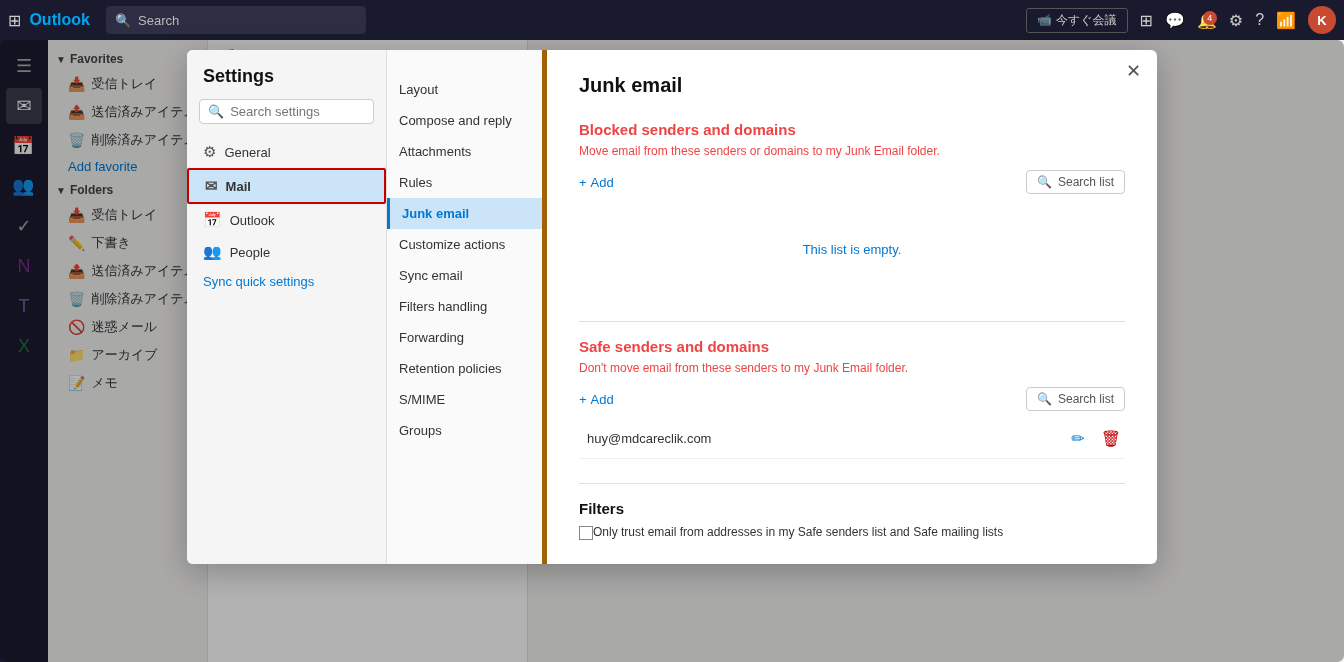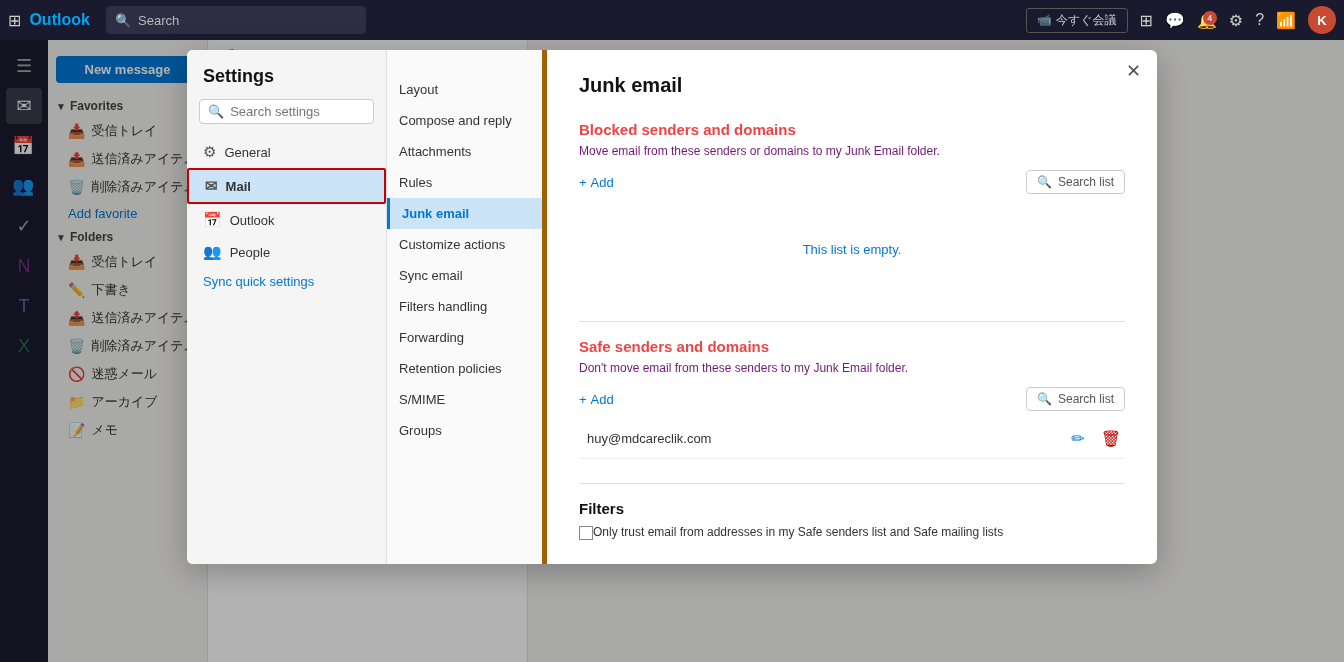--- a/index.html
+++ b/index.html
@@ -175,20 +175,21 @@
 
     
     .settings-overlay {
       position: fixed;
       top: 40px; left: 0; right: 0; bottom: 0;
       background: rgba(0,0,0,0.3);
       z-index: 100;
       display: flex;
       align-items: flex-start;
       justify-content: center;
+      border-radius: 7px;
     }
     .settings-dialog {
       background: #fff;
       width: 970px;
       max-height: 620px;
       margin-top: 10px;
       border-radius: 6px;
       display: flex;
       box-shadow: 0 8px 32px rgba(0,0,0,0.25);
       overflow: hidden;
@@ -282,21 +283,21 @@
       margin-bottom: 24px;
     }
     .settings-section-title {
       font-size: 15px;
       font-weight: 600;
       margin-bottom: 6px;
       color: #ef4444;
     }
     .settings-section-desc {
       font-size: 12px;
-      color: #701a75;
+      color: #ef4444;
       margin-bottom: 12px;
     }
     .settings-action-row {
       display: flex; align-items: center;
       margin-bottom: 8px;
     }
     .add-btn {
       display: flex; align-items: center; gap: 4px;
       color: #0078d4; cursor: pointer; font-size: 13px;
       flex: 1;
@@ -391,21 +392,20 @@
     </div>
     <div class="nav-icon">📅</div>
     <div class="nav-icon">👥</div>
     <div class="nav-icon">✓</div>
     <div class="nav-icon" style="color:#7b2d8b;">N</div>
     <div class="nav-icon" style="color:#6264a7;">T</div>
     <div class="nav-icon" style="color:#217346;">X</div>
   </div>
 
   <div class="sidebar">
-    <button class="sidebar-btn">New message</button>
 
     <div class="sidebar-section-header">
       <span class="chevron">▼</span>
       <span>Favorites</span>
     </div>
     <div class="sidebar-item">
       <span class="item-icon">📥</span>
       <span>受信トレイ</span>
       <span class="item-count">24</span>
     </div>

